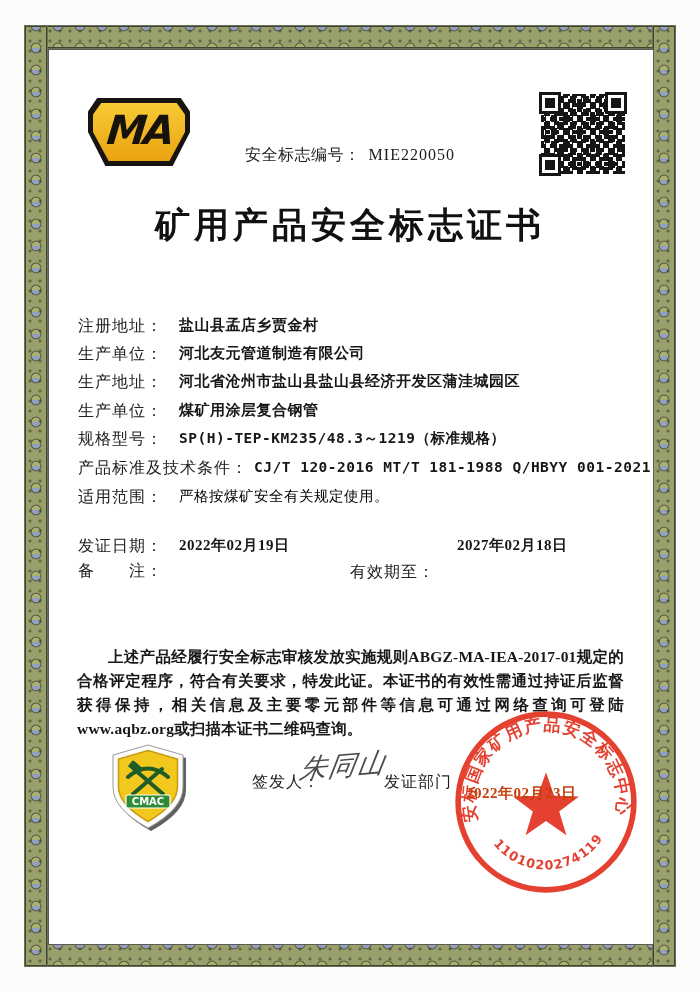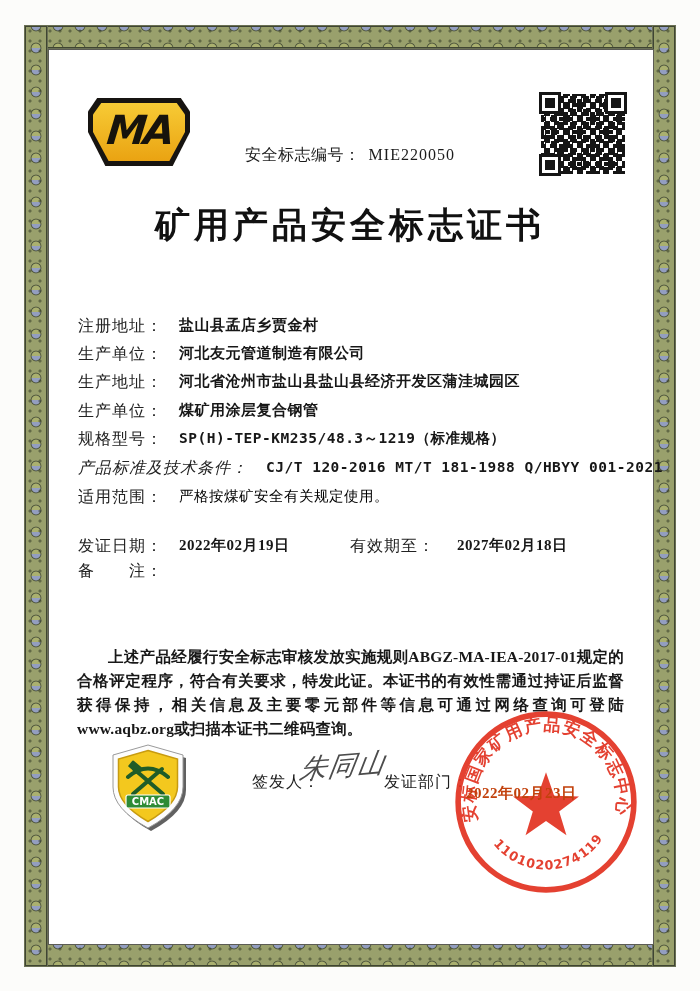--- a/index.html
+++ b/index.html
@@ -45,25 +45,25 @@
   .finder::after{content:"";position:absolute;inset:3px;background:#151515;}
   .finder.tl{left:0px;top:0px}.finder.tr{right:0px;top:0px}.finder.bl{left:0px;bottom:0px}
 
   .title{position:absolute;left:48px;top:202px;width:604px;text-align:center;
     font-size:35px;font-weight:bold;letter-spacing:4px;z-index:2;color:#111;}
 
   
   .row{position:absolute;left:78px;font-size:16px;white-space:nowrap;z-index:2;color:#222;}
   .row .lab{display:inline-block;width:97px;letter-spacing:1px;vertical-align:top;}
   .row .val{font-weight:bold;font-size:15px;color:#171717;letter-spacing:.5px;}
-  .row.wide .lab{width:auto;margin-right:14px;font-style:italic;}
+  .row.wide .lab{width:auto;margin-right:2px;}
   .val.mono{font-family:"DejaVu Sans Mono","Liberation Mono",monospace;font-size:14.5px;}
   .val.light{font-weight:normal;font-size:14.5px;color:#000000;}
   .grp2{position:absolute;left:272px;top:0;white-space:nowrap;}
-  .grp2 .lab{width:auto;margin-right:18px;letter-spacing:1px;}
+  .grp2 .lab{width:auto;margin-right:18px;letter-spacing:1px;margin-top:26px;}
 
   
   .statement{position:absolute;left:77px;top:645px;width:547px;z-index:2;
     font-size:15.5px;font-weight:bold;line-height:24px;text-indent:2em;text-align:justify;
     letter-spacing:.2px;color:#181818;}
 
   
   .cmac{position:absolute;left:106px;top:742px;width:84px;height:92px;z-index:2;}
   .signer-label{position:absolute;left:252px;top:772px;font-size:16px;letter-spacing:1px;z-index:2;}
   .signature{position:absolute;left:300px;top:748px;z-index:2;font-size:27px;color:#4c4c4c;

